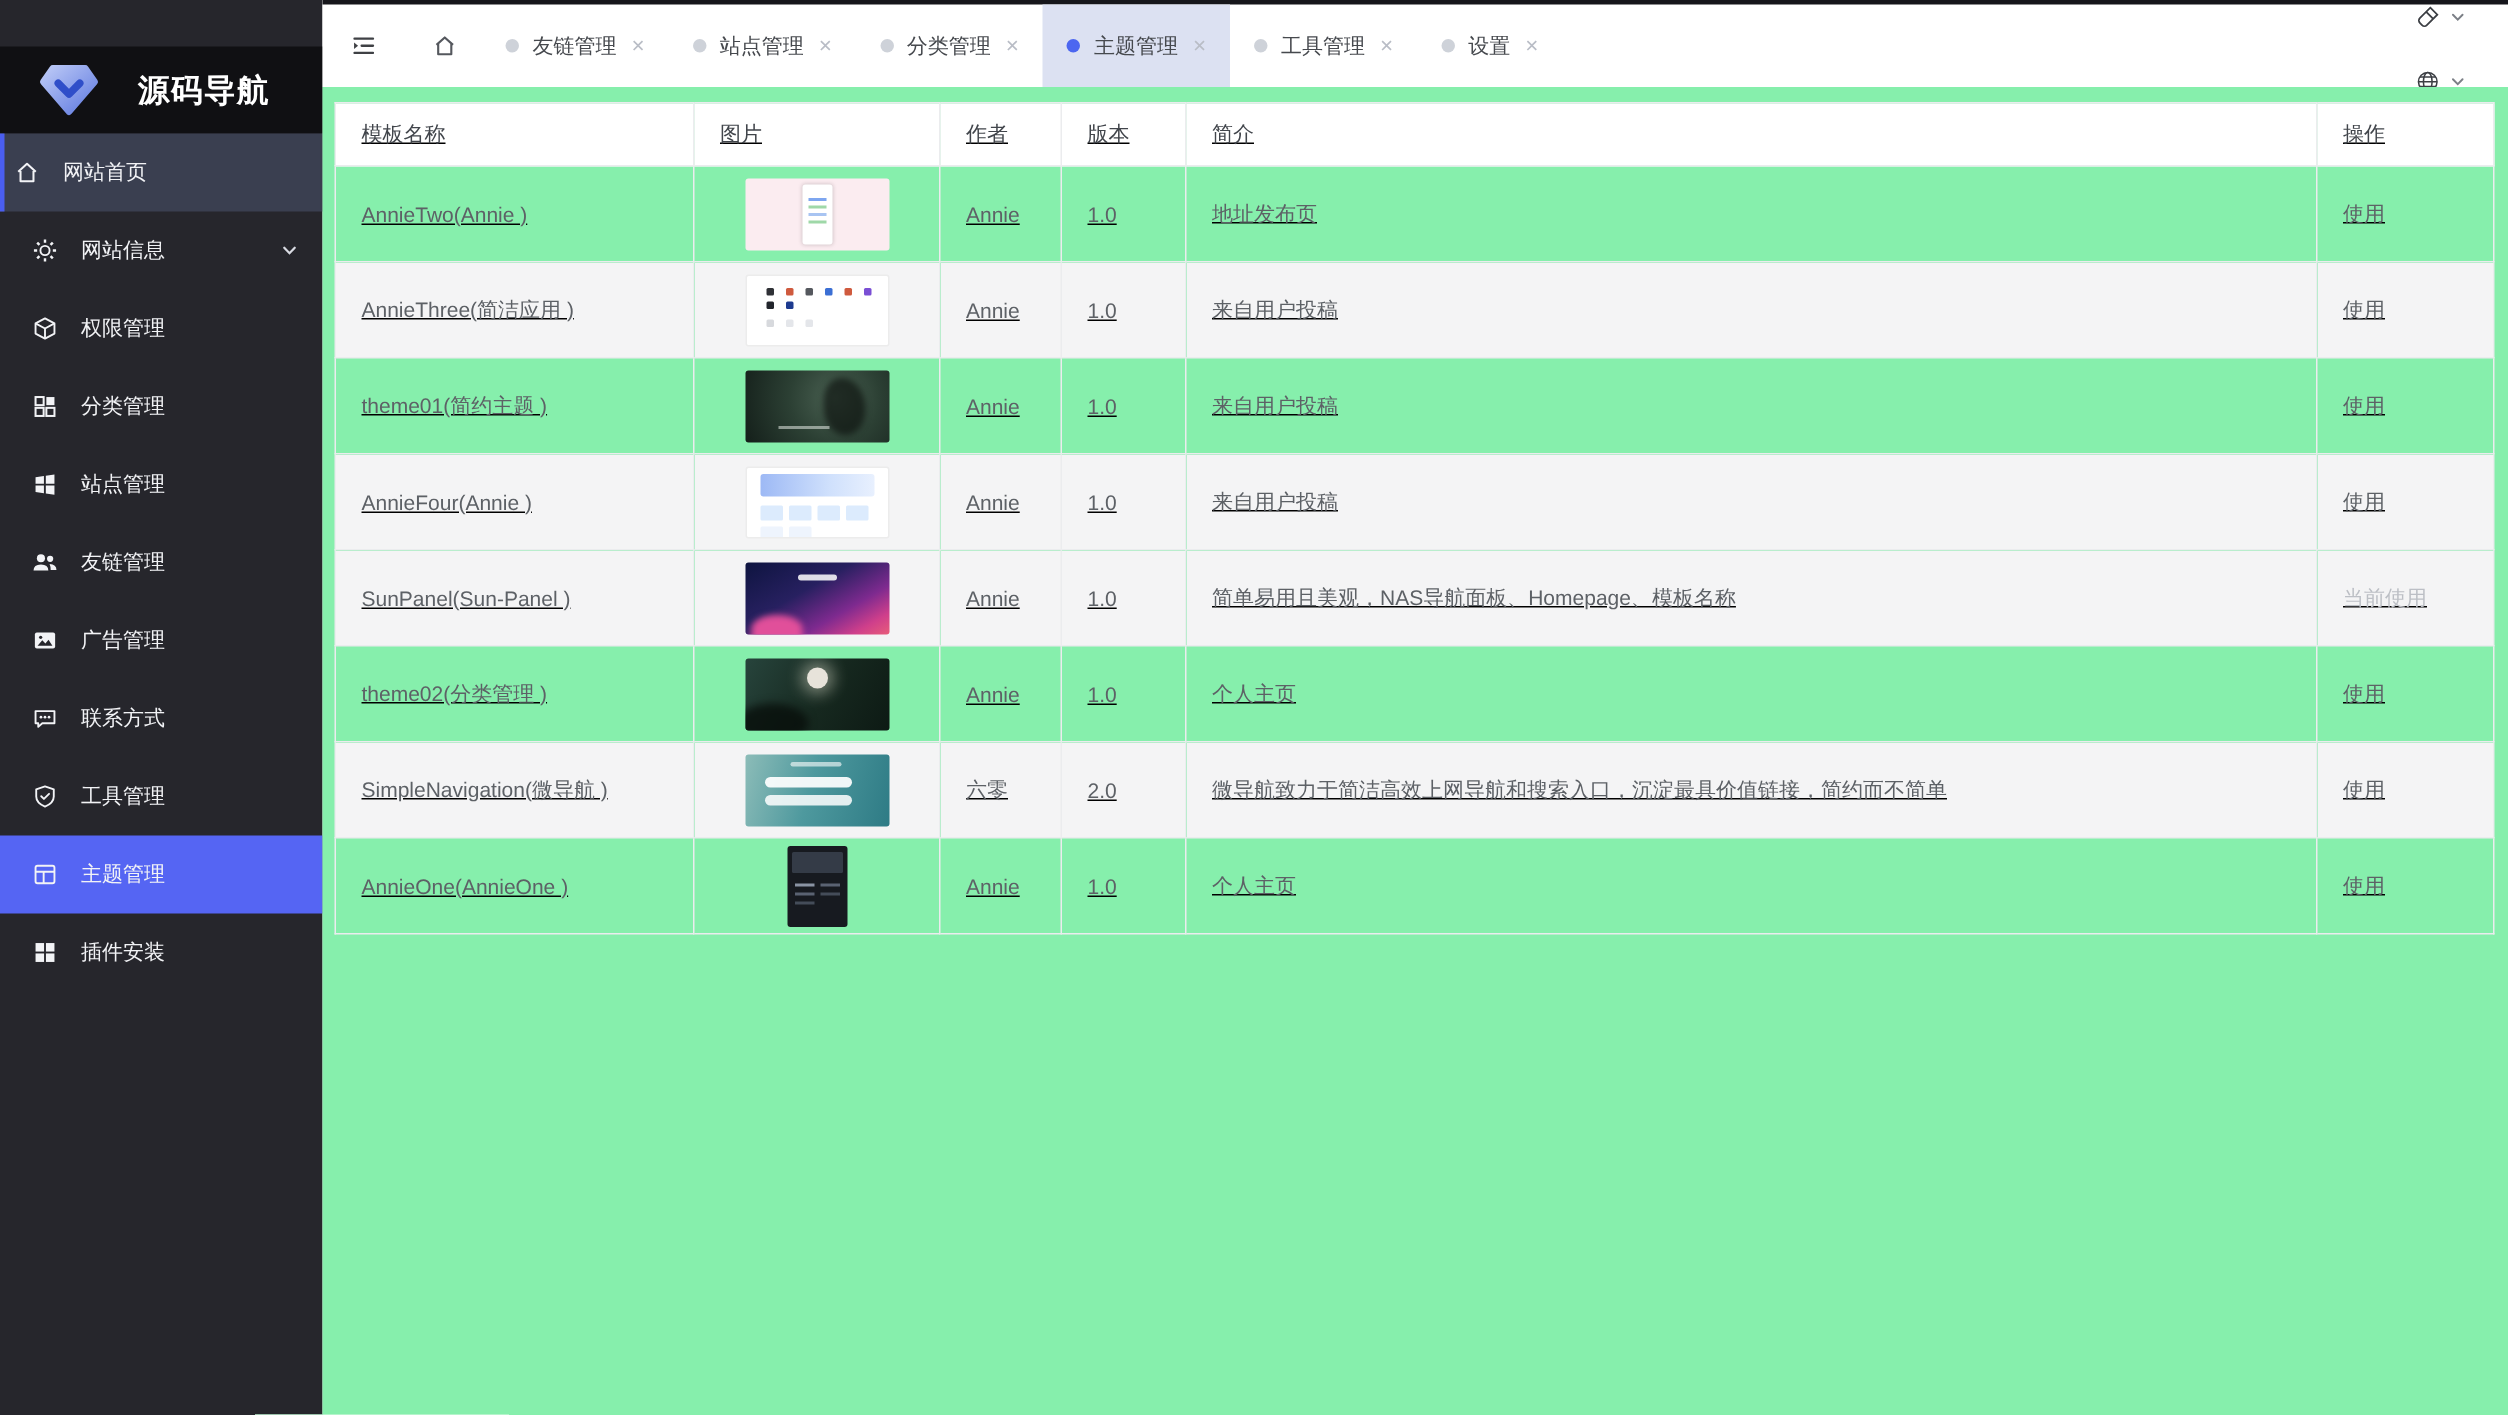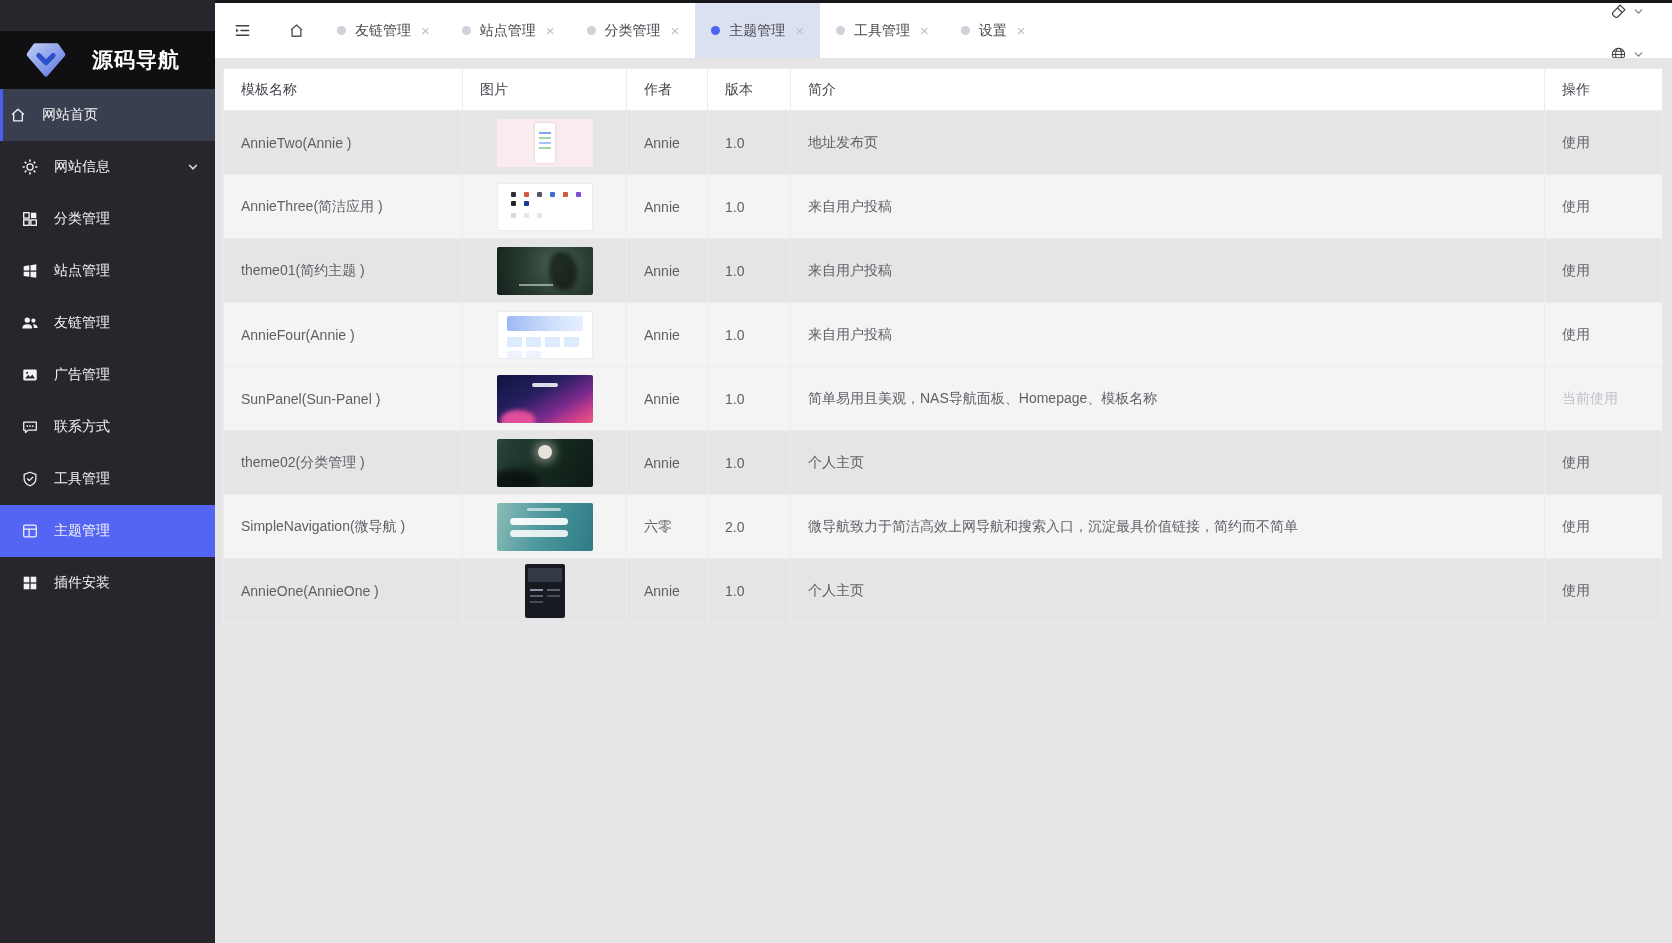--- a/index.html
+++ b/index.html
@@ -45,21 +45,21 @@
   .t-x { color:#b9bdc6; font-size:15px; margin-left:1px; cursor:pointer; }
   .tb-right { margin-left:auto; display:flex; align-items:center; gap:26px;
               padding-right:17px; font-size:14.5px; color:#35383d;flex-direction:column; }
   .tb-item { display:inline-flex; align-items:center; gap:6px; cursor:pointer; }
   .tb-ic { width:17px; height:17px; display:inline-flex; color:#3c3f44; }
   .tb-ic svg { width:100%; height:100%; }
   .chev { width:11px; height:11px; display:inline-flex; color:#7c8087; }
   .chev svg { width:100%; height:100%; }
 
   
-  .content { flex:1; padding:10px 9px 16px 8px; background:#e5e5e5; }
+  .content { flex:1; padding:10px 9px 16px 8px; background:#86efac;text-decoration:underline; }
   table { width:100%; border-collapse:collapse; table-layout:fixed; }
   th, td { border:1px solid #ebecee; }
   th { height:42px; text-align:left; padding:0 0 0 17px; font-size:14px; font-weight:normal;
        color:#41454b; background:#fff; }
   td { height:64px; padding:0 0 0 17px; font-size:14px; color:#5d6166; white-space:nowrap;
        overflow:hidden; }
   tr.even td { background:#f4f4f5; }
   .td-img { padding:0; text-align:center; }
   .use { cursor:pointer; color:#5d6166; }
   .use.current { color:#bcbfc5; cursor:default;text-align:center; }
@@ -161,20 +161,29 @@
             </svg>
         </span>
         <span class="s-lb">网站信息</span>
         <span class="s-arrow">
           <svg viewBox="0 0 12 12" fill="none" stroke="currentColor" stroke-width="1.5" stroke-linecap="round">
               <path d="M2.5 4.2 6 7.8l3.5-3.6"></path>
             </svg>
         </span>
       </div>
 
+      <div class="s-item">
+        <span class="s-ic">
+          <svg viewBox="0 0 20 20" fill="none" stroke="currentColor" stroke-width="1.4" stroke-linejoin="round">
+              <path d="M10 2.5 17 6.25v7.5L10 17.5 3 13.75v-7.5Z"></path>
+              <path d="M3 6.25 10 10l7-3.75M10 10v7.5"></path>
+            </svg>
+        </span>
+        <span class="s-lb">权限管理</span>
+      </div>
 
       <div class="s-item">
         <span class="s-ic">
           <svg viewBox="0 0 20 20">
               <g fill="none" stroke="currentColor" stroke-width="1.5">
                 <rect x="3" y="3" width="6" height="6"></rect>
                 <rect x="3" y="11" width="6" height="6"></rect>
                 <rect x="11" y="11" width="6" height="6"></rect>
               </g>
               <rect x="11" y="3" width="6" height="6" fill="currentColor"></rect>

